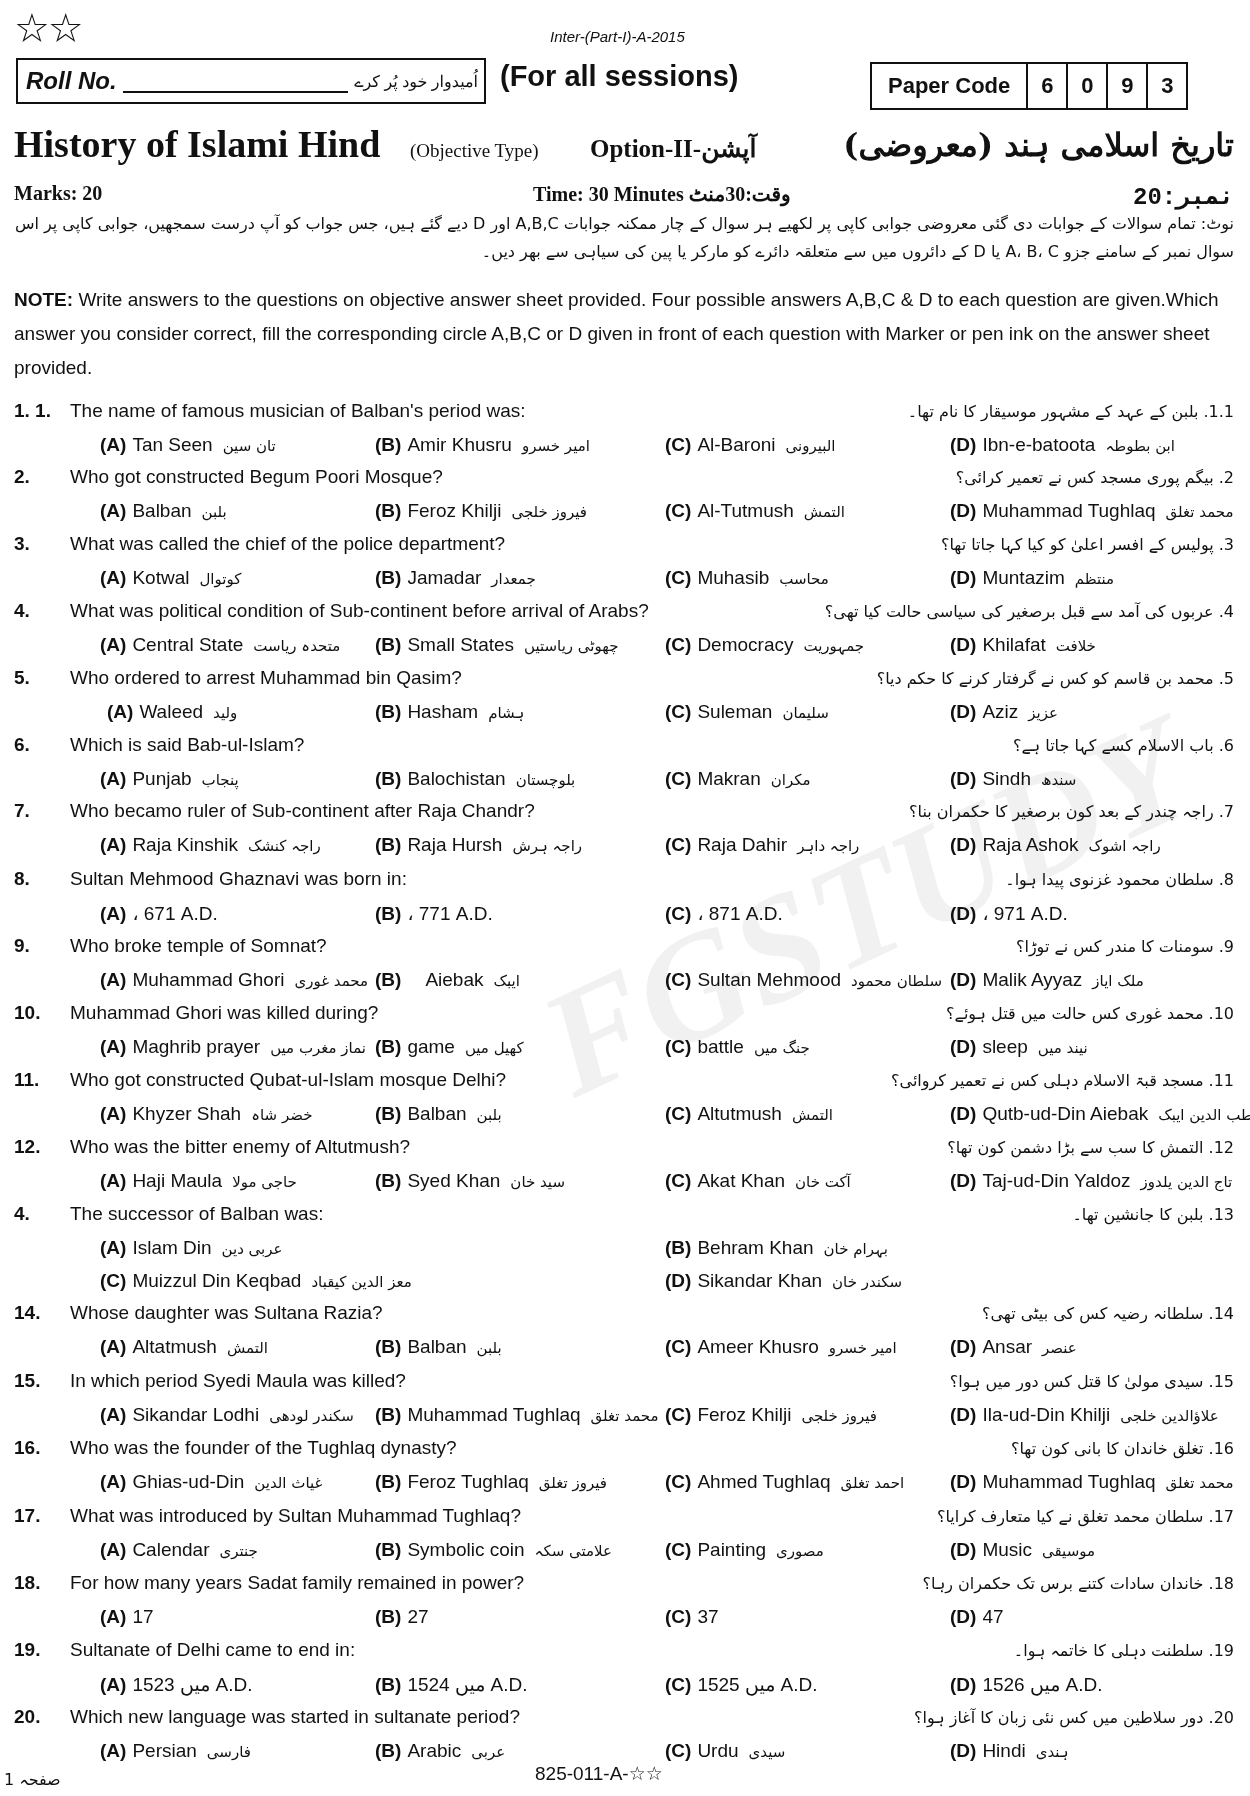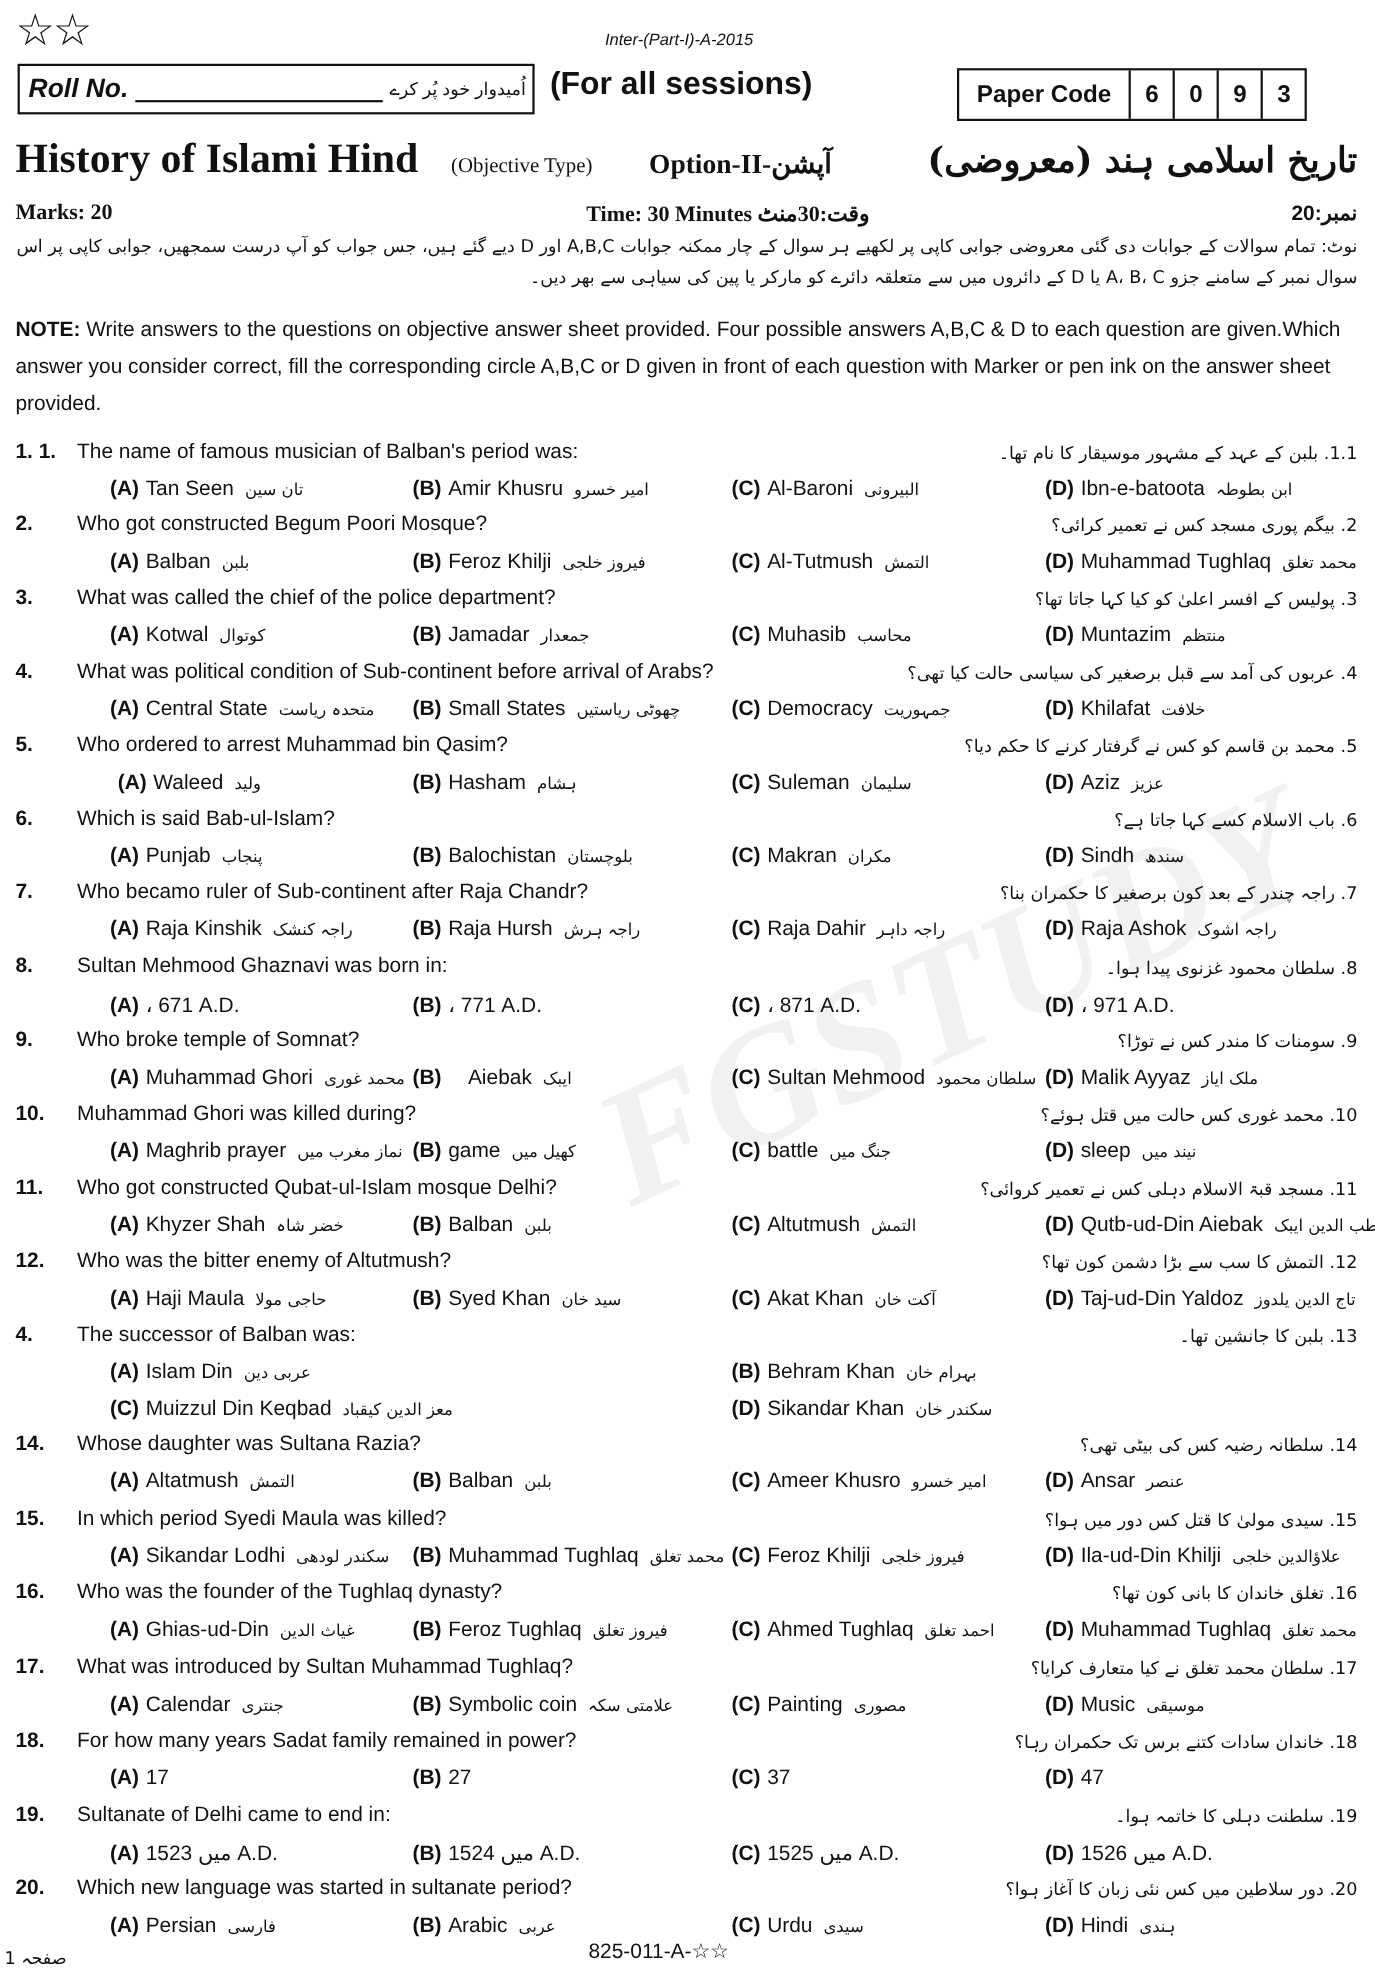--- a/index.html
+++ b/index.html
@@ -15,21 +15,21 @@
   .papercode { left:870px; top:62px; height:48px; border:2px solid #111; display:flex; box-sizing:border-box; }
   .papercode .pc-label { font-size:22px; font-weight:bold; padding:0 16px; display:flex; align-items:center; border-right:2px solid #111; }
   .papercode .digit { width:38px; display:flex; align-items:center; justify-content:center; font-size:22px; font-weight:bold; border-right:2px solid #111; }
   .papercode .digit:last-child { border-right:none; }
   .title { left:14px; top:122px; font-family:"Liberation Serif", serif; font-size:38px; font-weight:bold; }
   .objtype { left:410px; top:140px; font-family:"Liberation Serif", serif; font-size:19px; }
   .option { left:590px; top:134px; font-family:"Liberation Serif", serif; font-size:25px; font-weight:bold; }
   .urtitle { right:16px; top:126px; font-size:32px; font-weight:bold; direction:rtl; font-family:"DejaVu Serif", serif; }
   .marks { left:14px; top:182px; font-family:"Liberation Serif", serif; font-size:20px; font-weight:bold; }
   .time { left:533px; top:182px; font-family:"Liberation Serif", serif; font-size:20px; font-weight:bold; }
-  .urmarks { right:16px; top:182px; font-family:Liberation Sans, sans-serif; font-size:19px; font-weight:bold; direction:rtl; }
+  .urmarks { right:16px; top:182px; font-family:Liberation Mono, monospace; font-size:24px; font-weight:bold; direction:rtl; }
   .urnote { right:16px; top:210px; width:1220px; font-size:16px; direction:rtl; text-align:right; line-height:28px; font-family:"DejaVu Sans", sans-serif; }
   .note { left:14px; top:283px; width:1220px; font-size:19px; line-height:34px; }
   .note b { font-weight:bold; }
   .q { position:absolute; left:0; width:1250px; }
   .qline { position:absolute; left:14px; font-size:19px; white-space:nowrap; }
   .qnum { display:inline-block; width:56px; font-weight:bold; }
   .qur { position:absolute; right:16px; font-size:16px; direction:rtl; white-space:nowrap; font-family:"DejaVu Sans", sans-serif; }
   .opt { position:absolute; font-size:19px; white-space:nowrap; }
   .opt .ol { font-weight:bold; }
   .opt .ou { font-size:15px; margin-left:10px; font-family:"DejaVu Sans", sans-serif; }

